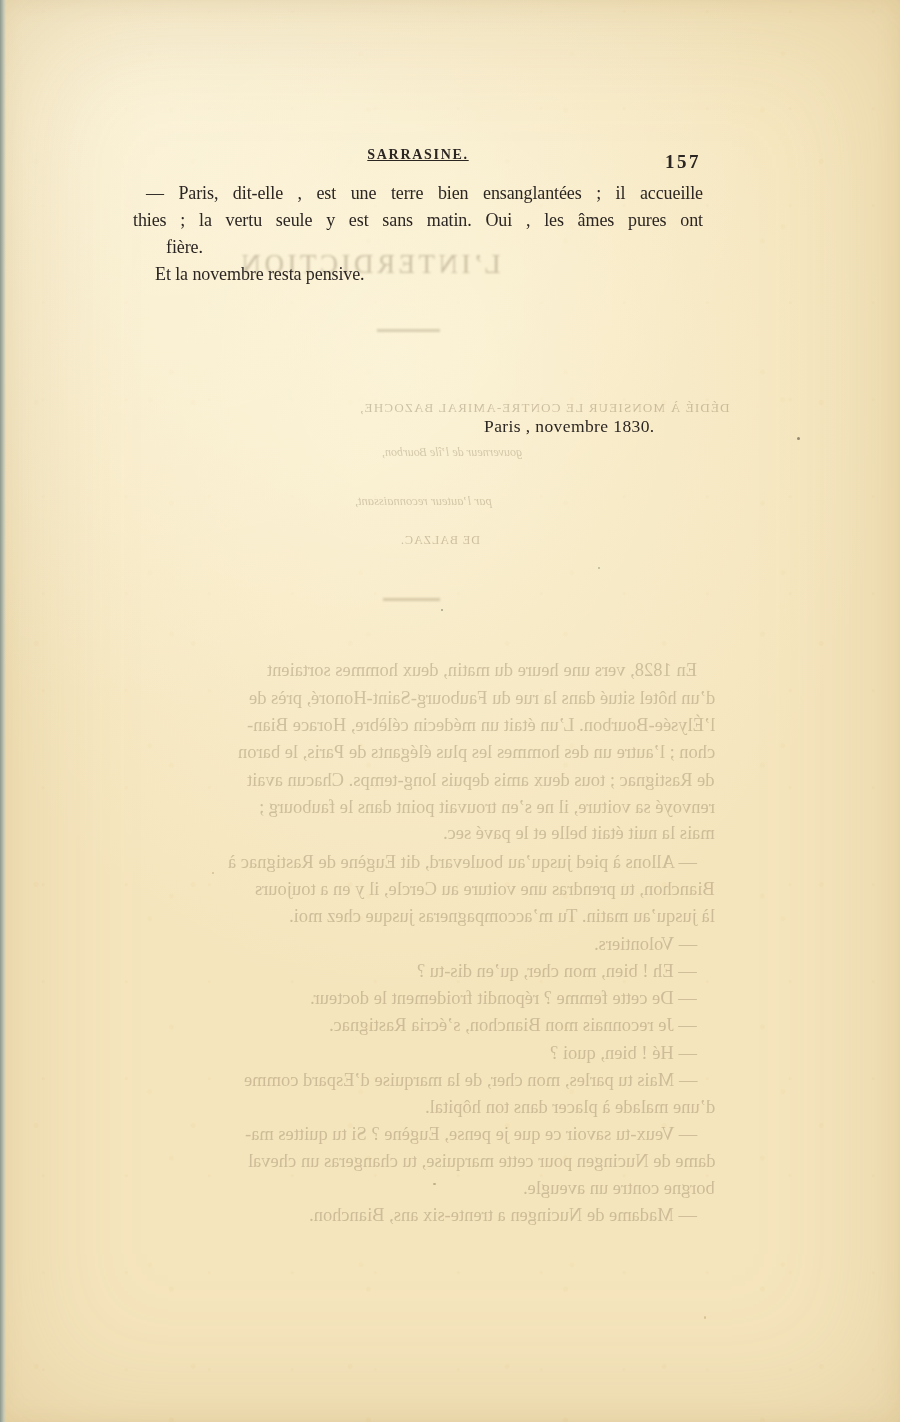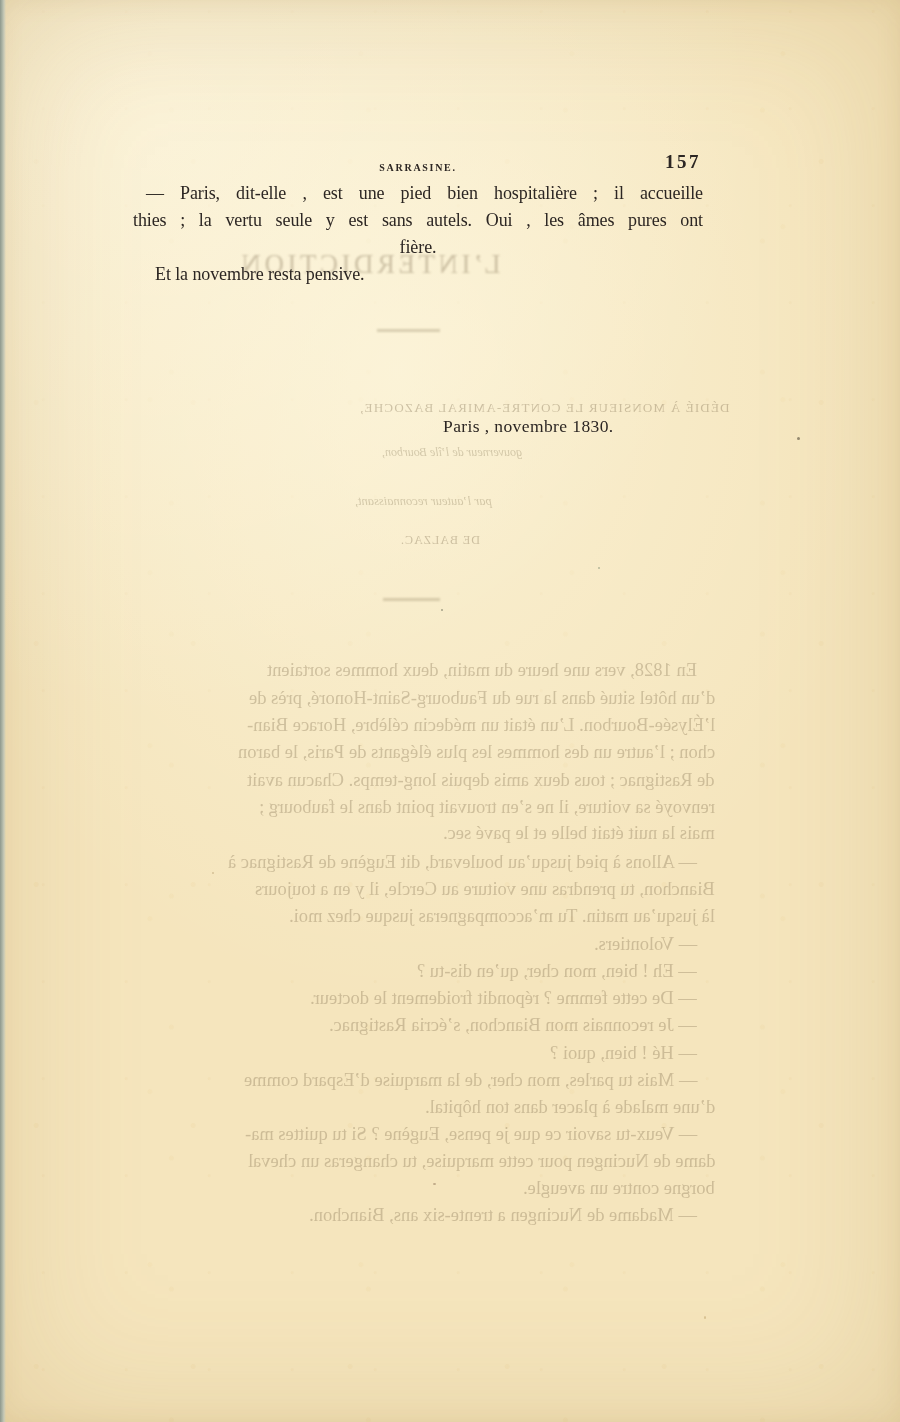--- a/index.html
+++ b/index.html
@@ -17,37 +17,37 @@
     box-shadow:inset 0 0 140px rgba(167,132,62,0.22), inset 0 0 24px rgba(167,132,62,0.14);
     font-family:"Liberation Serif", serif;
     color:#2c2623;
   }
   .edge-strip{
     position:absolute;left:0;top:0;width:6px;height:100%;
     background:linear-gradient(90deg,#8e988c 0,#a9b1a2 2px,#c8cab7 4px,rgba(200,200,180,0) 6px);
   }
   
   .running-head-title{
-    position:absolute;top:162px;left:418px;transform:translateX(-50%);
-    font-size:10px;font-weight:bold;letter-spacing:1.7px;white-space:nowrap;
+    position:absolute;top:147px;left:418px;transform:translateX(-50%);
+    font-size:14px;font-weight:bold;letter-spacing:1.7px;white-space:nowrap;text-decoration:underline;
   }
   .page-number{
     position:absolute;top:151px;left:665px;
     font-size:19px;letter-spacing:2.5px;font-weight:bold;white-space:nowrap;
   }
   .body-block{
     position:absolute;left:133px;top:180px;width:570px;
     font-size:18px;line-height:27.1px;letter-spacing:-0.1px;
   }
   .bline{text-align:justify;text-align-last:justify;height:27.1px;overflow:visible;}
   .bline.first{padding-left:13px;width:557px;}
-  .bline.last{text-align:center;text-align-last:auto;}
+  .bline.last{text-align:left;text-align-last:auto;margin-left:33px;}
   .para2{text-align:left;padding-left:22px;height:27.1px;}
   .dateline{
-    position:absolute;left:443px;top:416px;
+    position:absolute;left:484px;top:416px;
     font-size:17.5px;letter-spacing:0.4px;white-space:nowrap;
   }
   
   .gh{
     position:absolute;white-space:nowrap;
     transform:scaleX(-1);
     color:rgba(120,104,71,0.32);
     filter:blur(0.6px);
   }
   .gh.caps{color:rgba(116,101,70,0.34);}
@@ -93,22 +93,22 @@
     <div class="gh gh-body" style="top:1124px;right:203px;">— Veux-tu savoir ce que je pense, Eugène ? Si tu quittes ma-</div>
     <div class="gh gh-body" style="top:1151px;right:185px;">dame de Nucingen pour cette marquise, tu changeras un cheval</div>
     <div class="gh gh-body" style="top:1178px;right:185px;">borgne contre un aveugle.</div>
     <div class="gh gh-body" style="top:1205px;right:203px;">— Madame de Nucingen a trente-six ans, Bianchon.</div>
   </div>
 
   <div class="running-head-title">SARRASINE.</div>
   <div class="page-number">157</div>
 
   <div class="body-block">
-    <div class="bline first">— Paris, dit-elle , est une pied bien hospitalière ; il accueille</div>
-    <div class="bline">thies ; la vertu seule y est sans autels. Oui , les âmes pures ont</div>
+    <div class="bline first">— Paris, dit-elle , est une terre bien ensanglantées ; il accueille</div>
+    <div class="bline">thies ; la vertu seule y est sans matin. Oui , les âmes pures ont</div>
     <div class="bline last">fière.</div>
     <div class="para2">Et la novembre resta pensive.</div>
   </div>
 
   <div class="dateline">Paris , novembre 1830.</div>
 
   <div class="speck" style="left:797px;top:437px;width:3px;height:3px;background:rgba(70,60,45,0.55);"></div>
   <div class="speck" style="left:441px;top:609px;width:2px;height:2px;background:rgba(80,85,70,0.5);"></div>
   <div class="speck" style="left:598px;top:567px;width:2px;height:2px;background:rgba(100,120,95,0.45);"></div>
   <div class="speck" style="left:433px;top:1183px;width:3px;height:2px;background:rgba(110,80,55,0.4);"></div>

